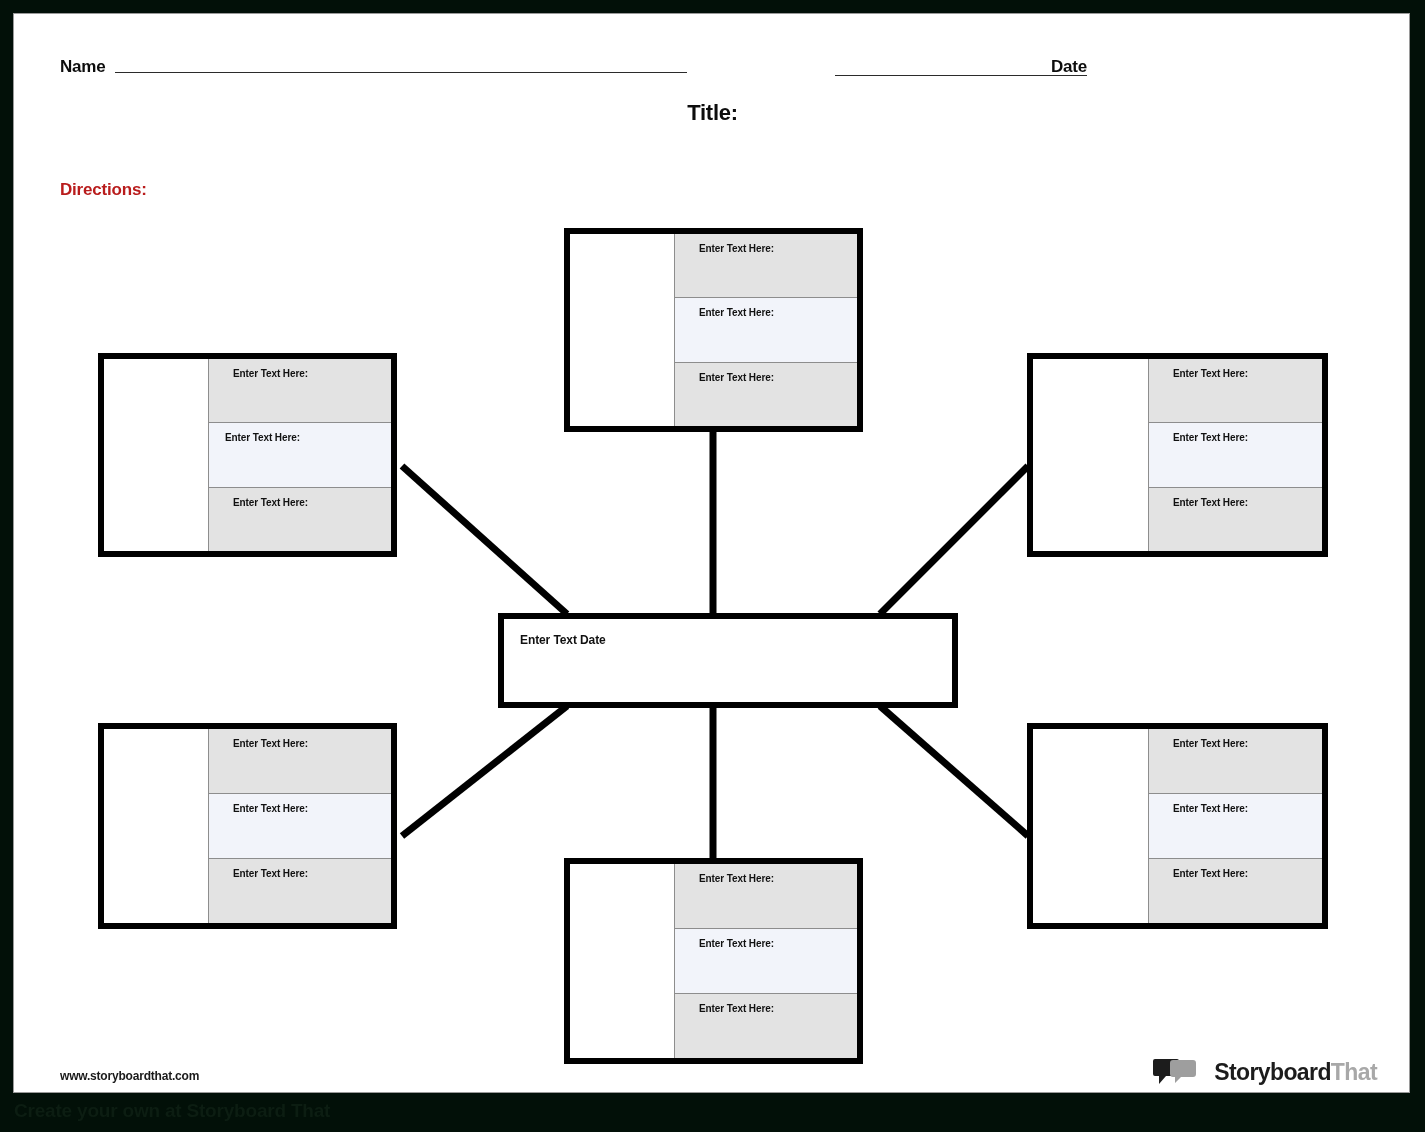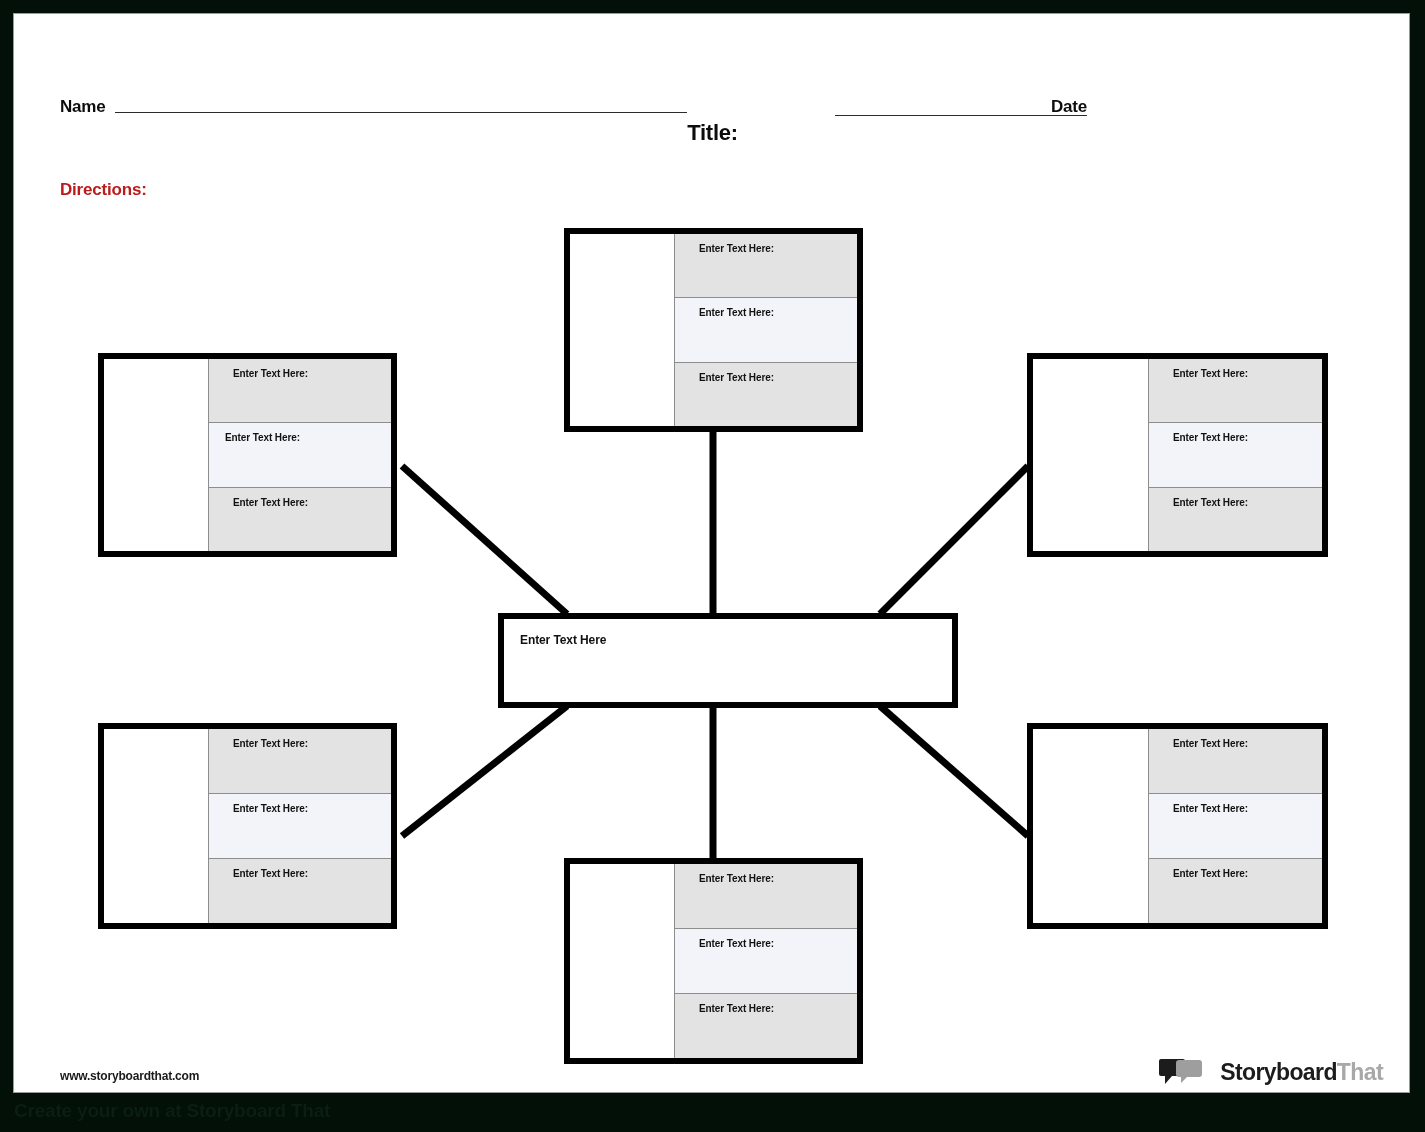--- a/index.html
+++ b/index.html
@@ -35,37 +35,36 @@
     display: flex;
     align-items: flex-end;
   }
   .hdr-label {
     font-size: 17px;
     font-weight: bold;
     color: #0d0d0d;
     letter-spacing: -0.2px;
     line-height: 1;
     white-space: nowrap;
-    margin-top: 40px;
   }
   .hdr-rule {
     height: 0;
     border-bottom: 1.6px solid #2b2b2b;
     margin-left: 9px;
     margin-bottom: 2px;
   }
   #name-row { left: 46px;  top: 44px; }
   #name-row .hdr-rule { width: 572px; }
   #date-row { left: 812px; top: 44px; flex-direction: column; }
   #date-row .hdr-rule { width: 252px; }
 
   #page-title {
     position: absolute;
     left: 0;
-    top: 106px;
+    top: 86px;
     width: 1397px;
     text-align: center;
     font-size: 22px;
     font-weight: bold;
     color: #0d0d0d;
     letter-spacing: -0.3px;
   }
   #directions {
     position: absolute;
     left: 46px;
@@ -152,21 +151,21 @@
     position: absolute;
     left: 46px;
     top: 1055px;
     font-size: 12px;
     font-weight: bold;
     color: #1a1a1a;
     letter-spacing: -0.2px;
   }
   #logo {
     position: absolute;
-    right: 26px;
+    right: 32px;
     top: 1043px;
     display: flex;
     align-items: center;
     gap: 17px;
   }
   #logo-mark { display: block; }
   #logo-word {
     font-size: 23px;
     font-weight: bold;
     letter-spacing: -0.6px;
@@ -270,21 +269,21 @@
     <div class="node" style="left:550px; top:844px; width:299px; height:206px;">
       <div class="node-pad" style="width:104px;"></div>
       <div class="node-cells">
         <div class="cell shade ind">Enter Text Here:</div>
         <div class="cell tint ind">Enter Text Here:</div>
         <div class="cell shade ind">Enter Text Here:</div>
       </div>
     </div>
 
     <div id="center-node">
-      <div id="center-text">Enter Text Here</div>
+      <div id="center-text">Enter Text Date</div>
     </div>
 
   </div>
 
   <div id="footer-url">www.storyboardthat.com</div>
 
   <div id="logo">
     <svg id="logo-mark" width="44" height="30" viewBox="0 0 44 30">
       <path d="M2 2 H24 A2 2 0 0 1 26 4 V17 A2 2 0 0 1 24 19 H13 L6 27 V19 H2 A2 2 0 0 1 0 17 V4 A2 2 0 0 1 2 2 Z" fill="#1c1c1c"></path>
       <path d="M20 3 H40 A3 3 0 0 1 43 6 V17 A3 3 0 0 1 40 20 H28 L22 26 V20 H20 A3 3 0 0 1 17 17 V6 A3 3 0 0 1 20 3 Z" fill="#9e9e9e"></path>

